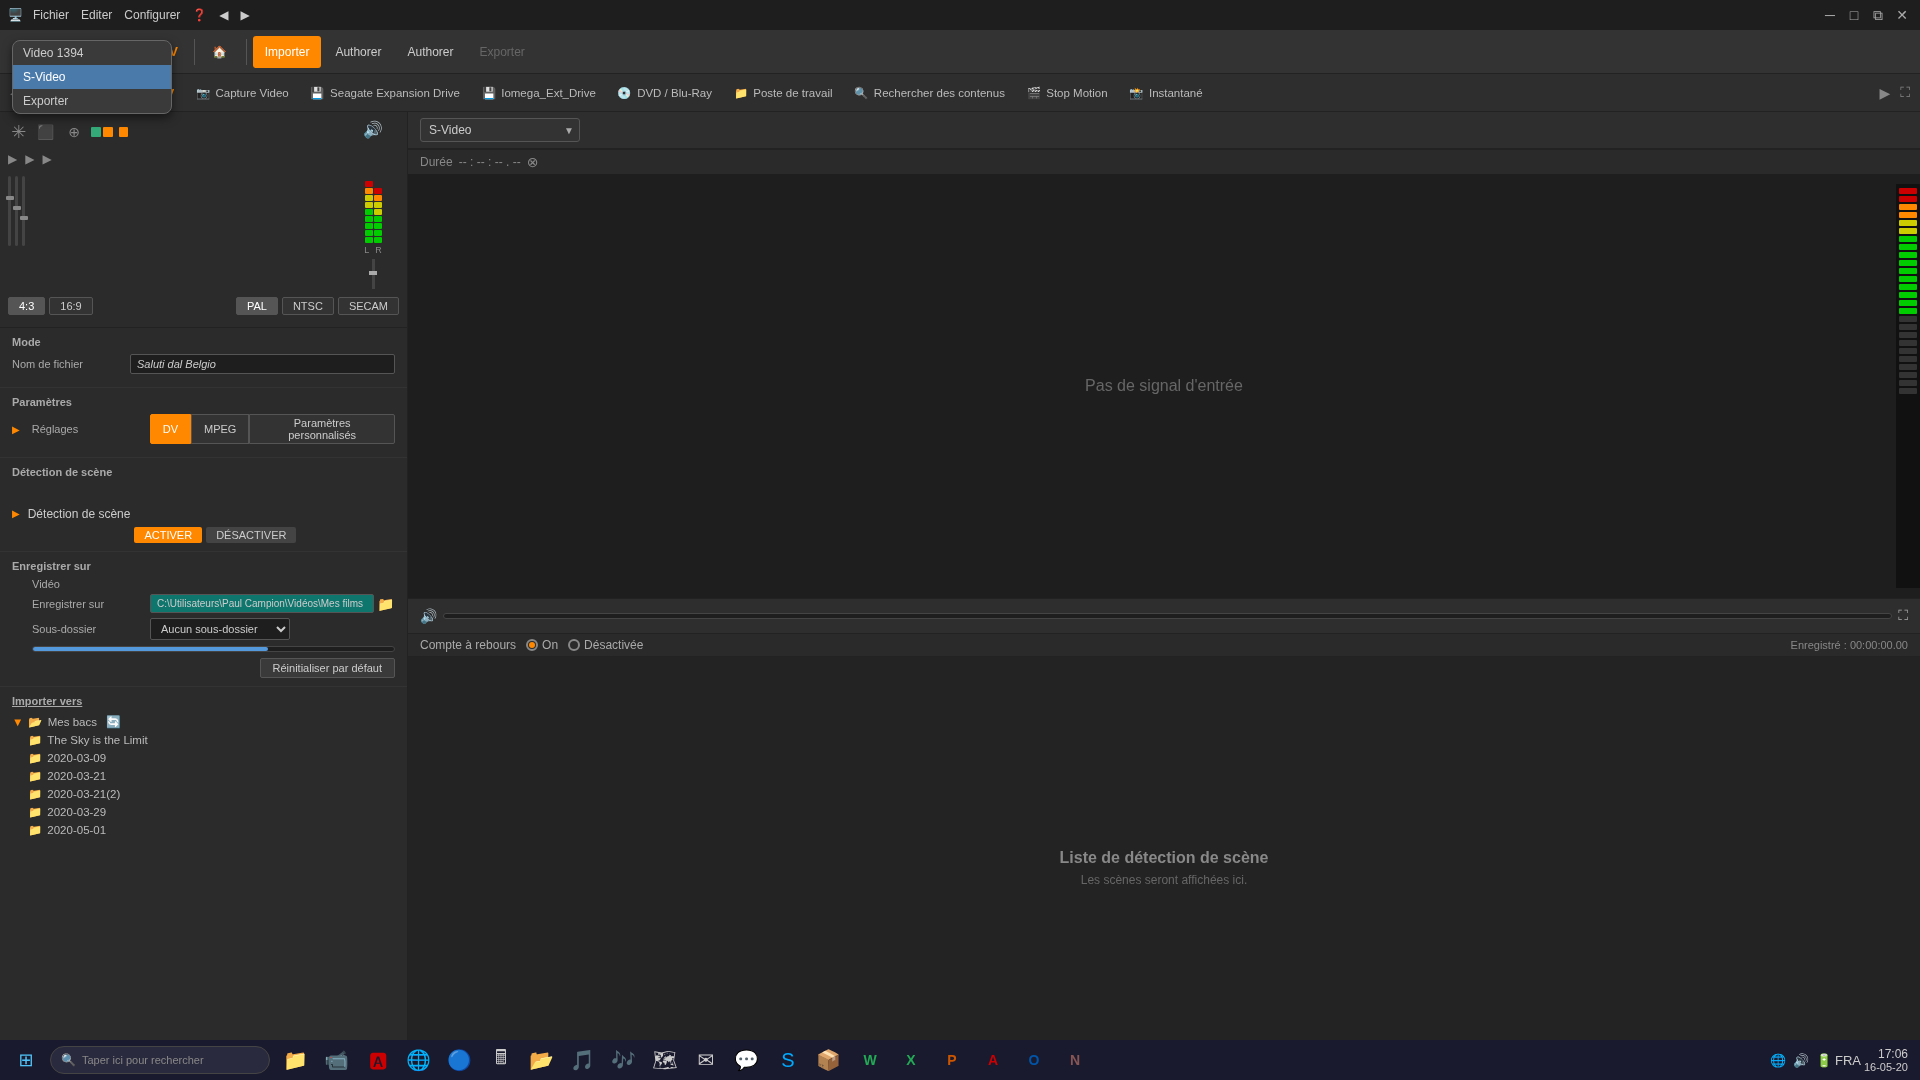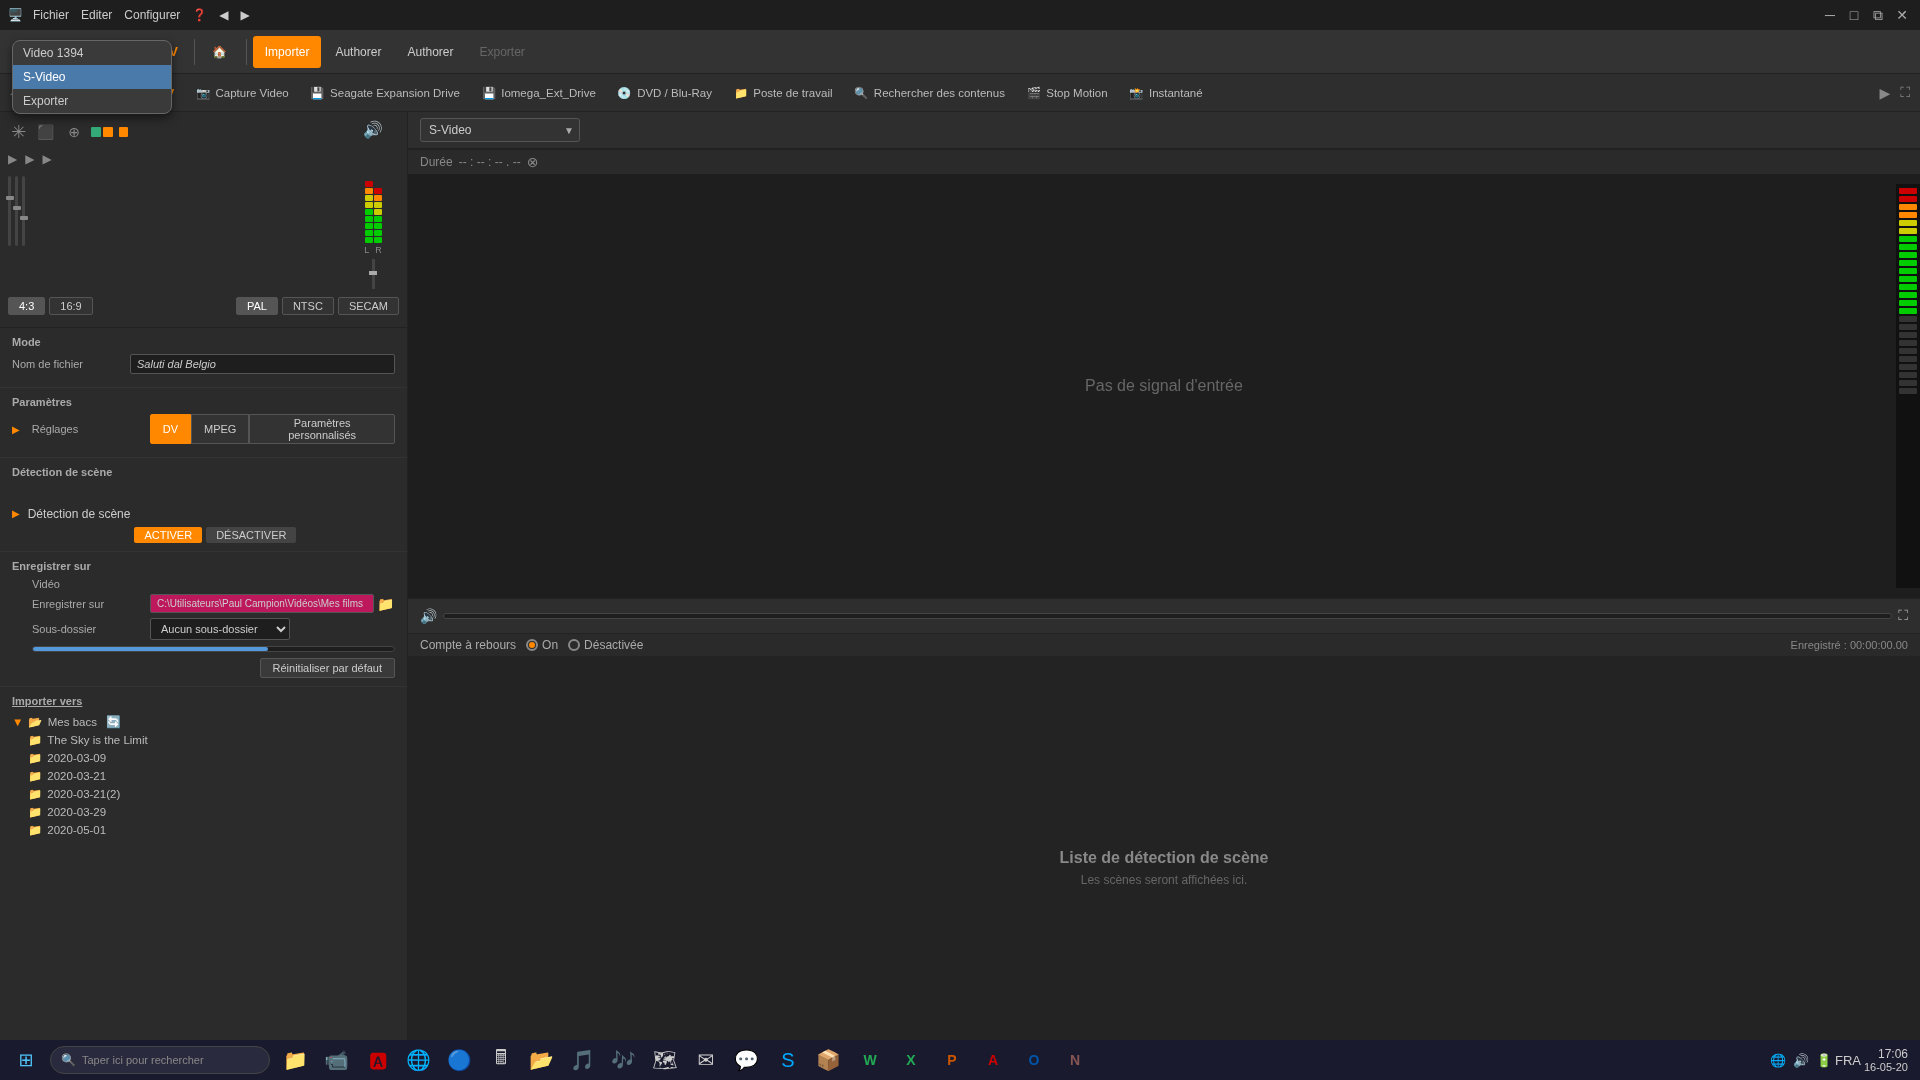--- a/index.html
+++ b/index.html
@@ -52,21 +52,21 @@
     .tab-btn { padding: 2px 12px; font-size: 11px; border: 1px solid #555; background: #333; color: #ccc; cursor: pointer; }
     .tab-btn:first-child { border-radius: 2px 0 0 2px; }
     .tab-btn:last-child { border-radius: 0 2px 2px 0; }
     .tab-btn.active { background: #f80; color: #fff; border-color: #f80; }
     .triangle-btn { color: #f80; font-size: 10px; margin-right: 4px; }
     .detect-row { display: flex; align-items: center; gap: 4px; margin-top: 4px; }
     .detect-btn { padding: 2px 10px; font-size: 11px; border: none; cursor: pointer; border-radius: 2px; margin-top: 43px; }
     .detect-btn.on { background: #f80; color: #fff; }
     .detect-btn.off { background: #444; color: #ccc; }
     .save-path { display: flex; align-items: center; gap: 4px; flex: 1; }
-    .save-path input { flex: 1; background: #be185d; border: 1px solid #555; color: #ccc; padding: 3px 6px; font-size: 11px; border-radius: 2px; }
+    .save-path input { flex: 1; background: #0f766e; border: 1px solid #555; color: #ccc; padding: 3px 6px; font-size: 11px; border-radius: 2px; }
     .folder-icon-btn { cursor: pointer; color: #aaa; font-size: 14px; }
     .subfolder-select { background: #1e1e1e; border: 1px solid #555; color: #ccc; padding: 3px 6px; font-size: 11px; border-radius: 2px; width: 140px; }
     .progress-bar { height: 6px; background: #1e1e1e; border-radius: 3px; margin: 6px 0; border: 1px solid #444; }
     .progress-fill { height: 100%; background: #5599dd; border-radius: 3px; width: 65%; }
     .reset-btn { padding: 3px 12px; font-size: 11px; background: #3a3a3a; border: 1px solid #555; color: #ccc; cursor: pointer; border-radius: 2px; float: right; }
     .import-section { padding: 8px 12px; }
     .import-section h3 { font-size: 11px; color: #aaa; margin-bottom: 6px; font-weight: 600; text-decoration: underline; }
     .tree-item { display: flex; align-items: center; gap: 5px; padding: 2px 0; cursor: pointer; font-size: 11.5px; color: #bbb; }
     .tree-indent { padding-left: 16px; }
     .capture-btn { width: calc(100% - 24px); margin: 8px 12px; padding: 5px; background: #3a3a3a; border: 1px solid #555; color: #888; cursor: pointer; font-size: 12px; border-radius: 3px; text-align: center; }

